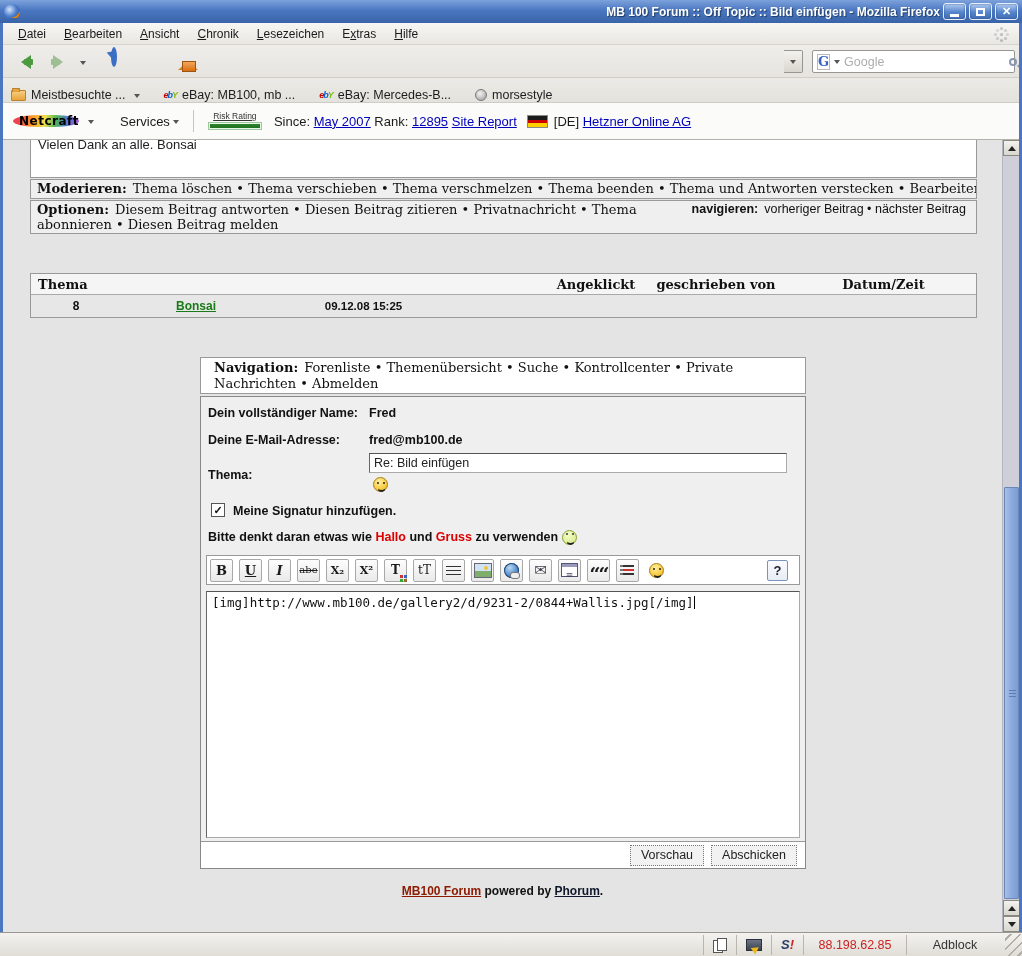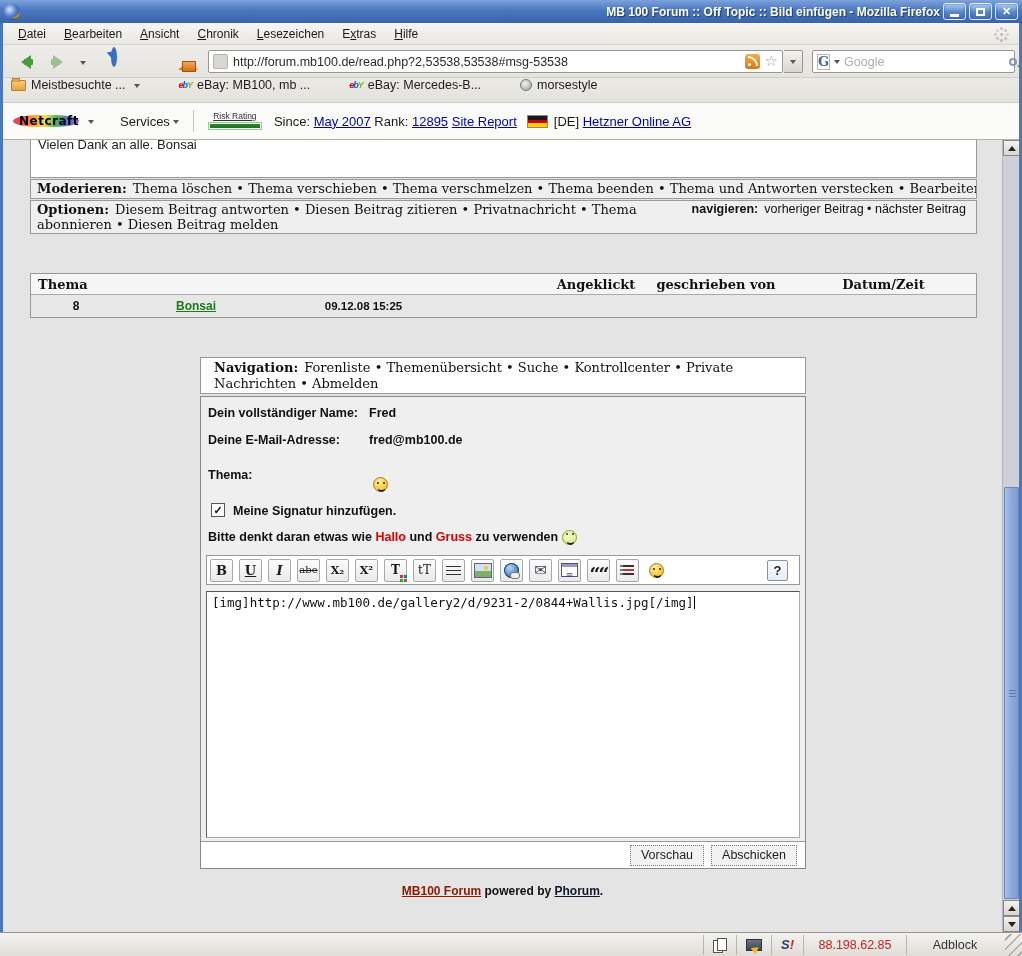--- a/index.html
+++ b/index.html
@@ -53,21 +53,21 @@
   .star-ico{color:#a8a8a8;font-size:15px;line-height:1;font-family:"DejaVu Sans",sans-serif;flex:0 0 auto}
   .url-drop{position:absolute;left:781px;top:5px;width:19px;height:23px;background:linear-gradient(#f4f2ee,#d9d6cf);border:1px solid #989690;border-left:none;border-radius:0 2px 2px 0;display:flex;align-items:center;justify-content:center}
   .searchbar{position:absolute;left:809px;top:5px;width:203px;height:23px;background:#fff;border:1px solid #989690;border-radius:2px;display:flex;align-items:center;padding:0 4px;gap:4px}
   .g-logo{font-family:"DejaVu Serif",serif;font-weight:bold;font-size:13px;color:#3b62c4;border:1px solid #b9b9b9;width:16px;height:16px;display:flex;align-items:center;justify-content:center;background:#fff}
   .search-input{flex:1;border:none;outline:none;font-size:12.5px;color:#333;font-family:"Liberation Sans",sans-serif;background:transparent}
   .search-input::placeholder{color:#adadad}
   .mag-ico{width:8px;height:8px;border:2px solid #8a97b5;border-radius:50%;position:relative;flex:0 0 auto;margin-right:3px}
   .mag-ico::after{content:"";position:absolute;left:6px;top:6px;width:5px;height:2px;background:#8a97b5;transform:rotate(45deg)}
 
   
-  .bookmarksbar{position:absolute;left:3px;top:78px;width:1016px;height:25px;background:linear-gradient(#eceae6,#e4e2dc);border-bottom:1px solid #cfccc5;display:flex;align-items:flex-start;padding:0 8px;gap:39px;z-index:20}
+  .bookmarksbar{position:absolute;left:3px;top:78px;width:1016px;height:25px;background:linear-gradient(#eceae6,#e4e2dc);border-bottom:1px solid #cfccc5;display:flex;align-items:flex-end;padding:0 8px;gap:24px;z-index:20}
   .bm-item{display:inline-flex;align-items:center;gap:5px;font-size:12.5px;color:#1c1c1c;white-space:nowrap}
   .bm-icon{display:inline-block;position:relative}
   .bm-icon.folder{width:15px;height:11px;background:linear-gradient(#f6cf80,#e8a33d);border:1px solid #b8832e;border-radius:1px}
   .bm-icon.folder::before{content:"";position:absolute;left:0;top:-3px;width:6px;height:3px;background:#e8a33d;border:1px solid #b8832e;border-bottom:none;border-radius:1px 1px 0 0}
   .bm-icon.ebay{font-style:normal;font-weight:bold;font-size:9px;letter-spacing:-1px}
   .bm-icon.ebay i{font-style:italic;font-weight:bold}
   .bm-icon.ebay i:nth-child(1){color:#cc0000}
   .bm-icon.ebay i:nth-child(2){color:#0064d2}
   .bm-icon.ebay i:nth-child(3){color:#86b817}
   .bm-icon.generic{width:12px;height:12px;border-radius:50%;background:radial-gradient(circle at 40% 35%,#f2f2f2,#9a9a9a);border:1px solid #787878}
@@ -220,26 +220,20 @@
     </span>
   <span class="nav-ico" style="left:44px">
       <span class="arr fwd"></span>
     </span>
   <span class="nav-ico" style="left:74px;width:14px;display:flex;align-items:center">
       <span class="mini-arrow"></span>
     </span>
   <span class="nav-ico" style="left:105px"><span class="reload-ico"></span></span>
   <span class="nav-ico" style="left:140px"><span class="stop-ico"></span></span>
   <span class="nav-ico" style="left:173px"><span class="home-ico"></span></span>
-  <div class="urlbar">
-    <span class="favicon-box"></span>
-    <input class="url-input" value="http://forum.mb100.de/read.php?2,53538,53538#msg-53538" style="">
-    <span class="rss-ico"></span>
-    <span class="star-ico">☆</span>
-  </div>
   <span class="url-drop">
       <span class="mini-arrow" style="margin:0"></span>
     </span>
   <div class="searchbar">
     <span class="g-logo">G</span>
     <span class="mini-arrow" style="margin:0"></span>
     <input class="search-input" placeholder="Google" style="">
     <span class="mag-ico"></span>
   </div>
 </div>
@@ -322,20 +316,21 @@
   <div class="form-nav serif">
     <span class="bar-label">Navigation:</span><span><span class="flink">Forenliste</span> • <span class="flink">Themenübersicht</span> • <span class="flink">Suche</span> • <span class="flink">Kontrollcenter</span> • <span class="flink">Private Nachrichten</span> • <span class="flink">Abmelden</span></span>
   </div>
 
   <div class="form-box">
     <span class="f-label" style="top:9px">Dein vollständiger Name:</span>
     <span class="f-value" style="top:9px">Fred</span>
     <span class="f-label" style="top:36px">Deine E-Mail-Adresse:</span>
     <span class="f-value" style="top:36px">fred@mb100.de</span>
     <span class="f-label" style="top:71px">Thema:</span>
+    <input class="subject-input" value="Re: Bild einfügen" style="">
     <span class="face thema-smiley"></span>
 
     <span class="sig-check">✓</span>
     <span class="sig-label">Meine Signatur hinzufügen.</span>
 
     <div class="hint-row">
       <span>Bitte denkt daran etwas wie </span><span class="hint-red">Hallo</span><span> und </span><span class="hint-red">Gruss</span><span> zu verwenden </span><span class="face rolleyes"></span>
     </div>
 
     <div class="editor-toolbar">

